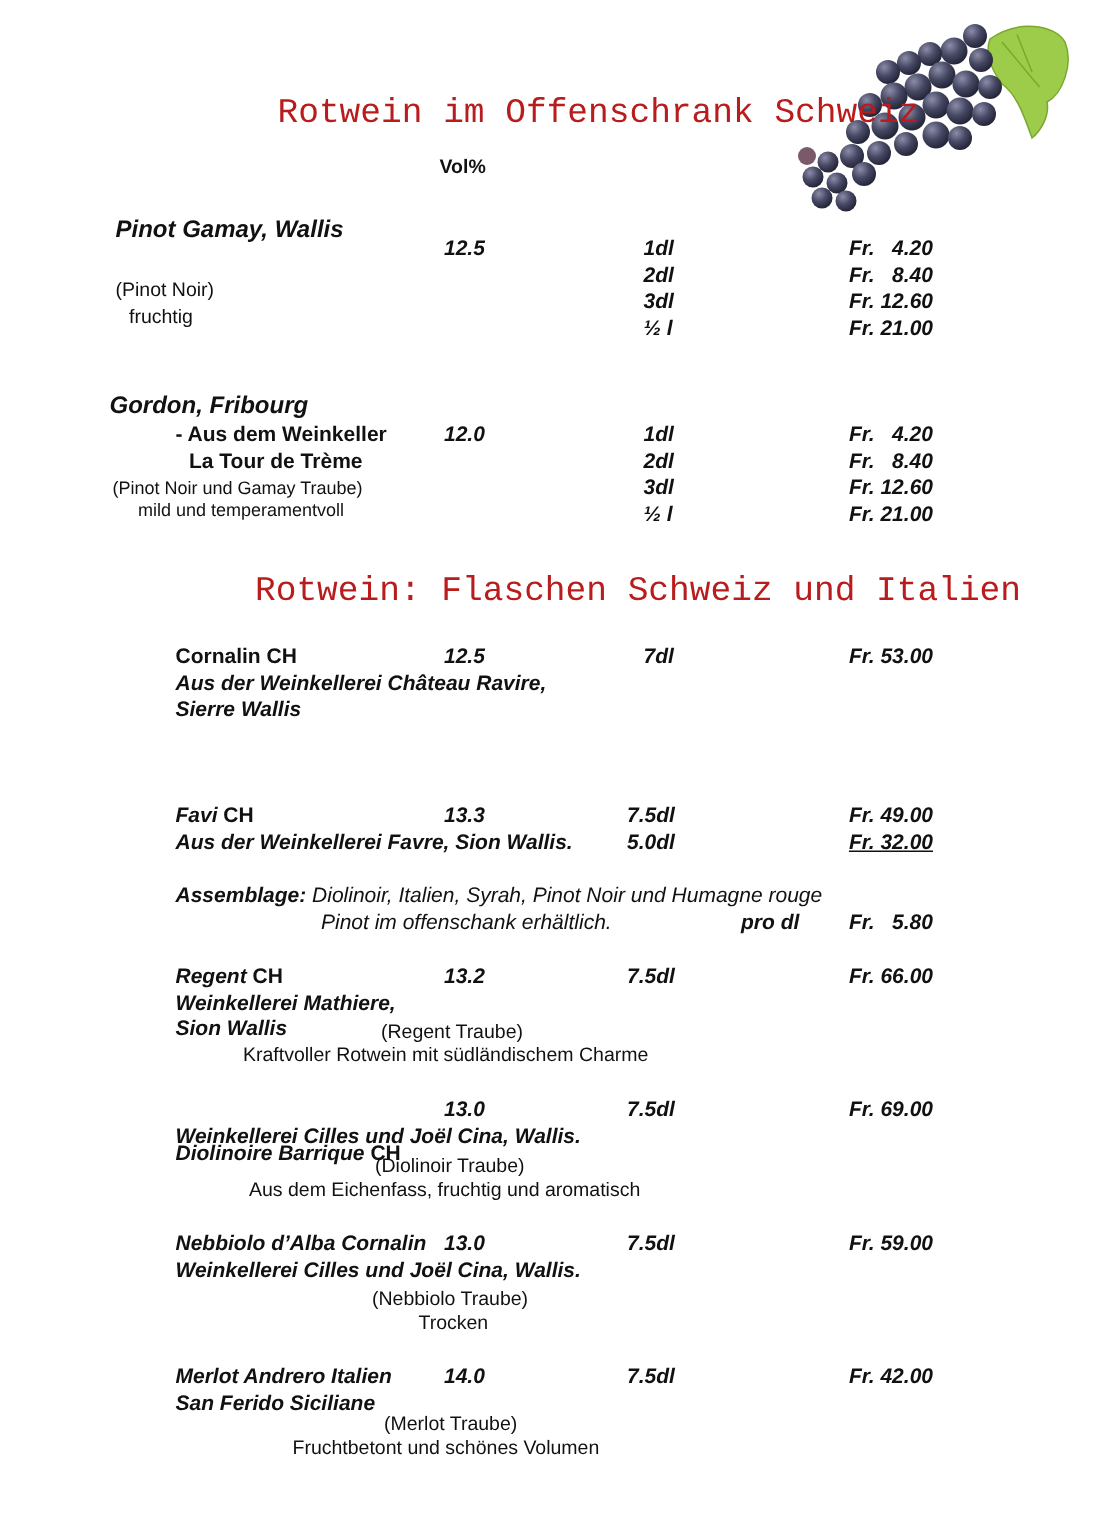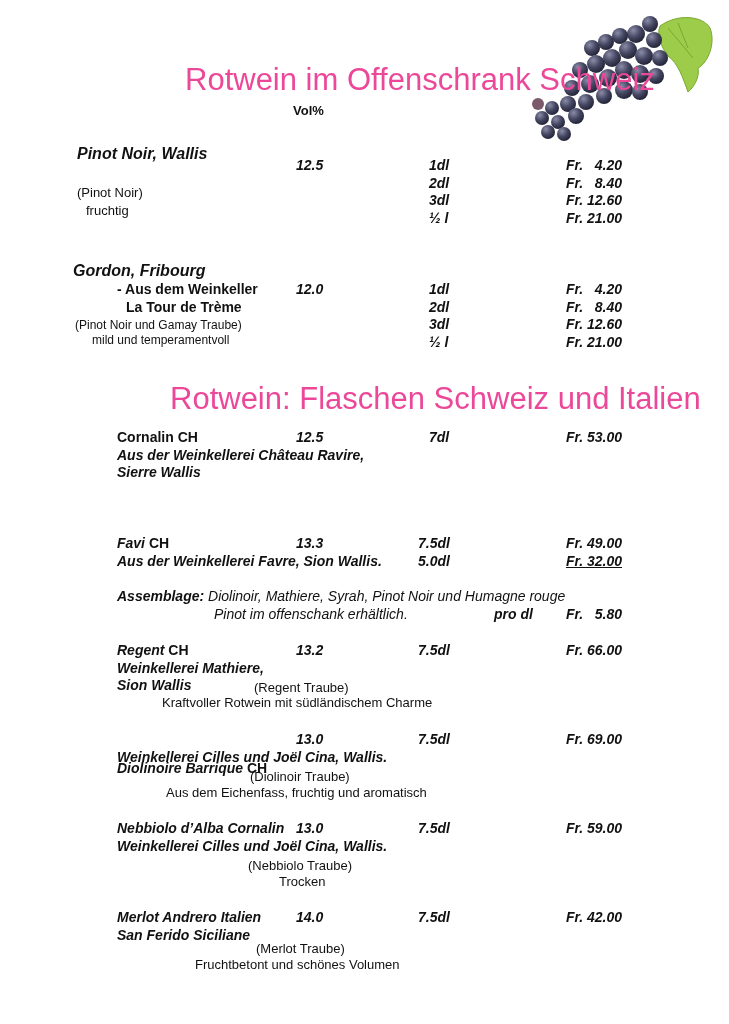--- a/index.html
+++ b/index.html
@@ -1,18 +1,18 @@
 <!DOCTYPE html>
 <html><head>
 <meta charset="utf-8">
 <style>
   html, body { margin: 0; padding: 0; background: #ffffff; }
   body { width: 729px; height: 1024px; position: relative; overflow: hidden; color: #111; font-family: "Liberation Sans", sans-serif; }
   .abs { position: absolute; white-space: nowrap; }
-  .title { font-family: Liberation Sans, sans-serif; font-size: 31px; color: #ec4899; }
+  .title { font-family: Liberation Mono, monospace; font-size: 23px; color: #b91c1c; }
   .bi { font-weight: bold; font-style: italic; font-size: 14px; }
   .b { font-weight: bold; font-size: 14px; }
   .i { font-style: italic; font-size: 14px; }
   .n { font-size: 13px; }
   .right { text-align: right; }
   .grapes { position: absolute; left: 528px; top: 8px; width: 195px; height: 140px; }
 </style>
 </head>
 <body>
 
@@ -57,21 +57,21 @@
     <circle cx="20" cy="124" r="7"></circle>
       <circle cx="36" cy="126" r="7"></circle>
       <circle cx="10" cy="96" r="6" fill="#7a5a6a"></circle>
   </g>
 </svg>
 
 <div class="abs title" style="left:185px; top:62px;">Rotwein im Offenschrank Schweiz</div>
 <div class="abs b" style="left:293px; top:103px; font-size:13px;">Vol%</div>
 
 <div>
-  <div class="abs bi" style="left:77px; top:145px; font-size:16px;">Pinot Noir, Wallis</div>
+  <div class="abs bi" style="left:77px; top:145px; font-size:16px;">Pinot Gamay, Wallis</div>
   <div class="abs bi" style="left:296px; top:157px;">12.5</div>
   <div class="abs n" style="left:77px; top:185px;">(Pinot Noir)</div>
   <div class="abs n" style="left:86px; top:203px;">fruchtig</div>
   <div class="abs bi" style="left:429px; top:157px;">1dl</div>
   <div class="abs bi" style="left:429px; top:175px;">2dl</div>
   <div class="abs bi" style="left:429px; top:192px;">3dl</div>
   <div class="abs bi" style="left:429px; top:210px;">½ l</div>
   <div class="abs bi right" style="left:540px; width:82px; top:157px; white-space:pre;">Fr.   4.20</div>
   <div class="abs bi right" style="left:540px; width:82px; top:175px; white-space:pre;">Fr.   8.40</div>
   <div class="abs bi right" style="left:540px; width:82px; top:192px; white-space:pre;">Fr. 12.60</div>
@@ -107,21 +107,21 @@
 </div>
 
 <div>
   <div class="abs b" style="left:117px; top:535px;"><span style="font-style:italic;">Favi</span><span style="white-space:pre;"> CH</span></div>
   <div class="abs bi" style="left:296px; top:535px;">13.3</div>
   <div class="abs bi" style="left:418px; top:535px;">7.5dl</div>
   <div class="abs bi right" style="left:540px; width:82px; top:535px;">Fr. 49.00</div>
   <div class="abs bi" style="left:117px; top:553px;">Aus der Weinkellerei Favre, Sion Wallis.</div>
   <div class="abs bi" style="left:418px; top:553px;">5.0dl</div>
   <div class="abs bi right" style="left:540px; width:82px; top:553px;text-decoration:underline;">Fr. 32.00</div>
-  <div class="abs" style="left:117px; top:588px; font-size:14px;"><span class="bi">Assemblage:</span><span class="i" style="white-space:pre;"> Diolinoir, Mathiere, Syrah, Pinot Noir und Humagne rouge</span></div>
+  <div class="abs" style="left:117px; top:588px; font-size:14px;"><span class="bi">Assemblage:</span><span class="i" style="white-space:pre;"> Diolinoir, Italien, Syrah, Pinot Noir und Humagne rouge</span></div>
   <div class="abs i" style="left:214px; top:606px;">Pinot im offenschank erhältlich.</div>
   <div class="abs bi" style="left:494px; top:606px;">pro dl</div>
   <div class="abs bi right" style="left:540px; width:82px; top:606px; white-space:pre;">Fr.   5.80</div>
 </div>
 
 <div>
   <div class="abs b" style="left:117px; top:642px;"><span style="font-style:italic;">Regent</span><span style="white-space:pre;"> CH</span></div>
   <div class="abs bi" style="left:296px; top:642px;">13.2</div>
   <div class="abs bi" style="left:418px; top:642px;">7.5dl</div>
   <div class="abs bi right" style="left:540px; width:82px; top:642px;">Fr. 66.00</div>

